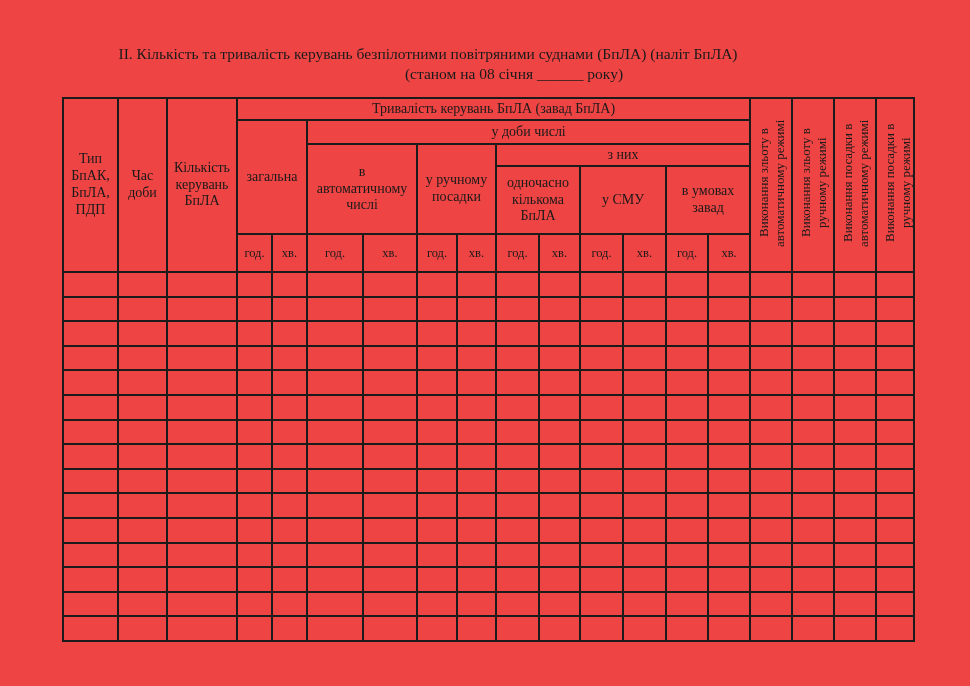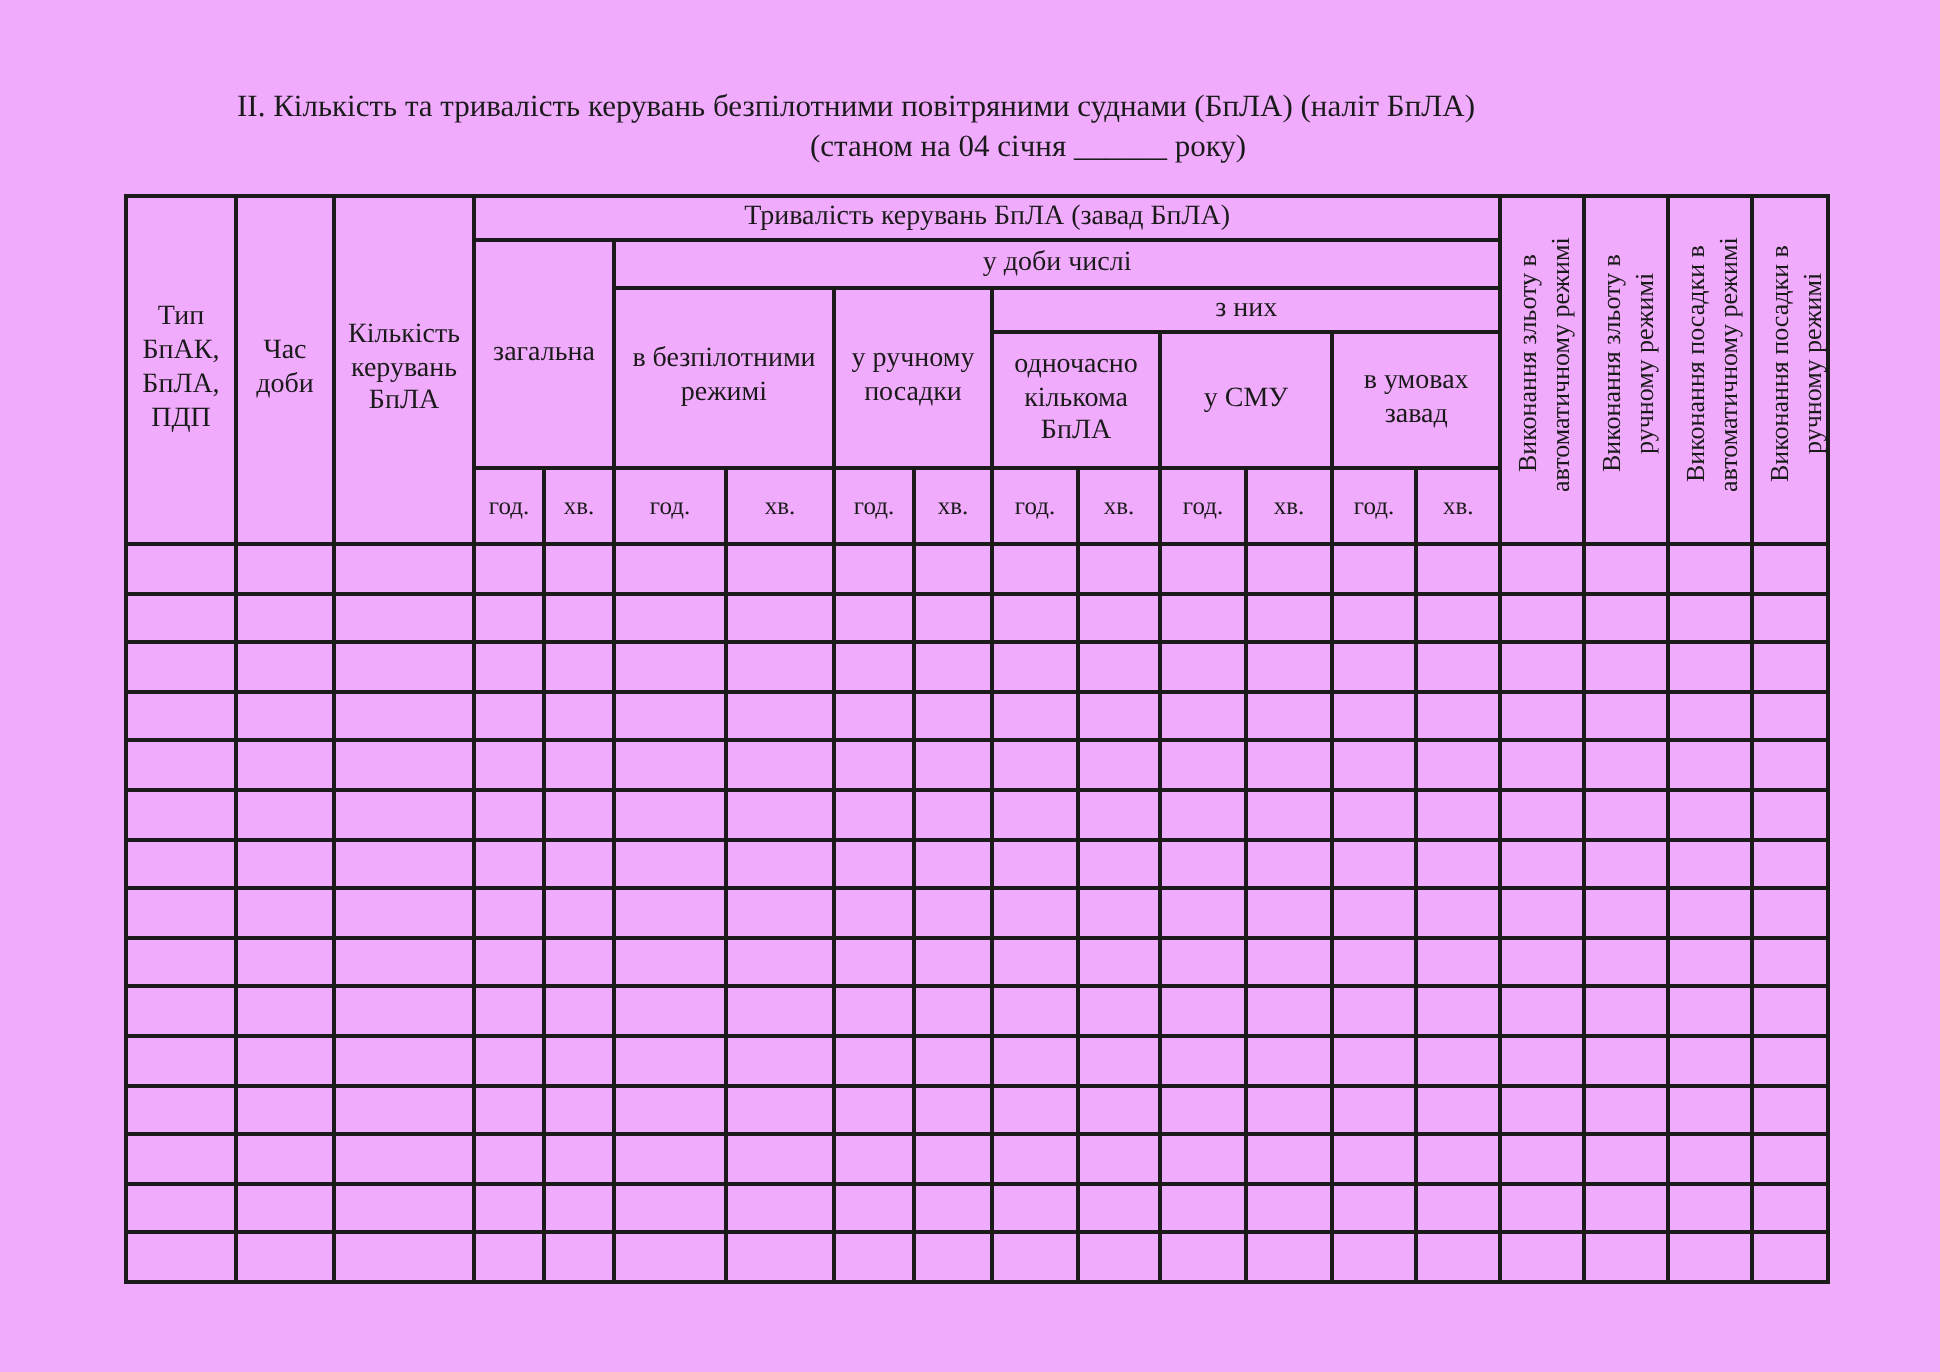--- a/index.html
+++ b/index.html
@@ -9,21 +9,21 @@
     width: 970px;
     height: 686px;
     overflow: hidden;
     font-family: "Liberation Serif", "DejaVu Serif", serif;
     color: #1a1a1a;
   }
   .page {
     position: relative;
     width: 970px;
     height: 686px;
-    background: #f0abfc;
+    background: #ef4444;
   }
   .title-wrap {
     position: absolute;
     width: 970px;
     text-align: center;
     font-size: 15.5px;
     line-height: 20px;
     white-space: nowrap;
   }
   .title-wrap.t1 { top: 44px; left: -57px; }
@@ -70,21 +70,21 @@
 </style>
 </head>
 <body>
 
 <div class="page">
 
   <div class="title-wrap t1">
     <span>ІІ. Кількість та тривалість керувань безпілотними повітряними суднами (БпЛА) (наліт БпЛА)</span>
   </div>
   <div class="title-wrap t2">
-    <span>(станом на 04 січня ______ року)</span>
+    <span>(станом на 08 січня ______ року)</span>
   </div>
 
   <table class="form">
     <colgroup>
       <col style="width:55px">
         <col style="width:49px">
         <col style="width:70px">
       <col style="width:35px">
         <col style="width:35px">
       <col style="width:56px">
@@ -120,21 +120,21 @@
         </td>
         <td rowspan="5" class="vcell">
           <span class="vtext">Виконання посадки в ручному режимі</span>
         </td>
       </tr>
       <tr class="hr2">
         <td colspan="2" rowspan="3">загальна</td>
         <td colspan="10">у доби числі</td>
       </tr>
       <tr class="hr3">
-        <td colspan="2" rowspan="2">в безпілотними режимі</td>
+        <td colspan="2" rowspan="2">в автоматичному числі</td>
         <td colspan="2" rowspan="2">у ручному посадки</td>
         <td colspan="6">з них</td>
       </tr>
       <tr class="hr4">
         <td colspan="2">одночасно кількома БпЛА</td>
         <td colspan="2">у СМУ</td>
         <td colspan="2">в умовах завад</td>
       </tr>
       <tr class="hr5">
         <td>год.</td>

